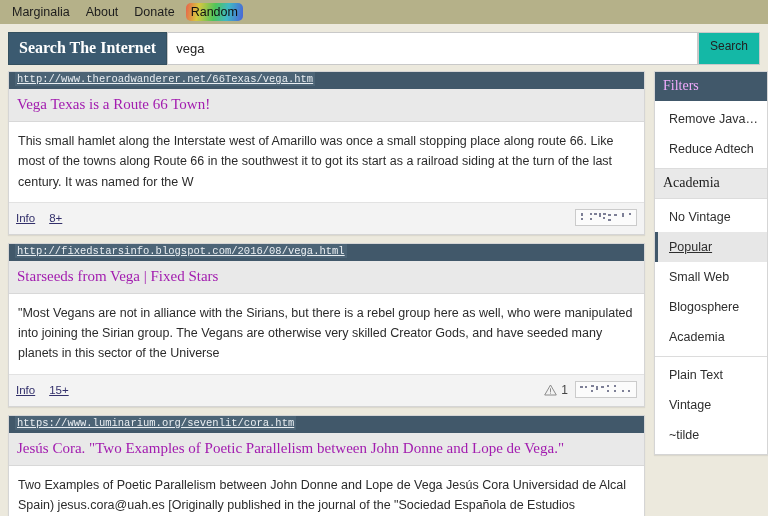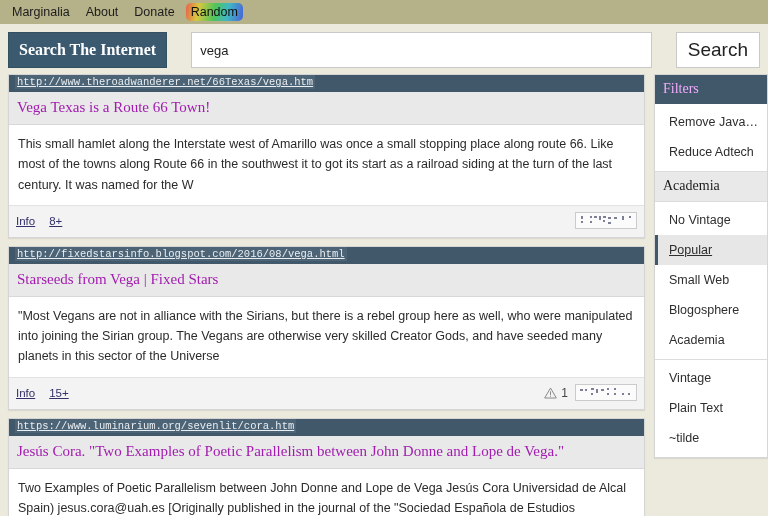--- a/index.html
+++ b/index.html
@@ -40,21 +40,21 @@
     color: #111;
     border-radius: 5px;
     margin-right: 0;
   }
 
   
   .searchwrap {
     padding: 8px 8px 6px 8px;
     display: flex;
     align-items: stretch;
-    gap: 24px;
+    gap: 0;
   }
   .search-label-btn {
     background: #3b5a70;
     color: #ffffff;
     font-family: "Liberation Serif", serif;
     font-size: 16px;
     font-weight: 700;
     padding: 6px 10px 7px 10px;
     border: 1px solid #34505f;
     display: flex;
@@ -68,24 +68,24 @@
     border: 1px solid #c9c9c9;
     background: #ffffff;
     font-family: "Liberation Sans", sans-serif;
     font-size: 13px;
     color: #222;
     padding: 6px 8px;
     outline: none;
     box-sizing: border-box;
   }
   .search-go-btn {
-    background: #ffffff;
+    background: #14b8a6;
     border: 1px solid #c9c9c9;
     font-family: "Liberation Sans", sans-serif;
-    font-size: 19px;
+    font-size: 12px;
     color: #222;
     padding: 6px 11px;
     cursor: pointer;
     white-space: nowrap;
     box-sizing: border-box;
     text-align: center;
   }
 
   
   .columns {
@@ -327,20 +327,20 @@
       </div>
       <div class="panel-head-light">Academia</div>
       <div class="opt-group">
         <div class="opt">No Vintage</div>
         <div class="opt selected">Popular</div>
         <div class="opt">Small Web</div>
         <div class="opt">Blogosphere</div>
         <div class="opt">Academia</div>
       </div>
       <div class="opt-group">
+        <div class="opt">Plain Text</div>
         <div class="opt">Vintage</div>
-        <div class="opt">Plain Text</div>
         <div class="opt">~tilde</div>
       </div>
     </div>
 
   </div>
 </div>
 
 </body></html>

